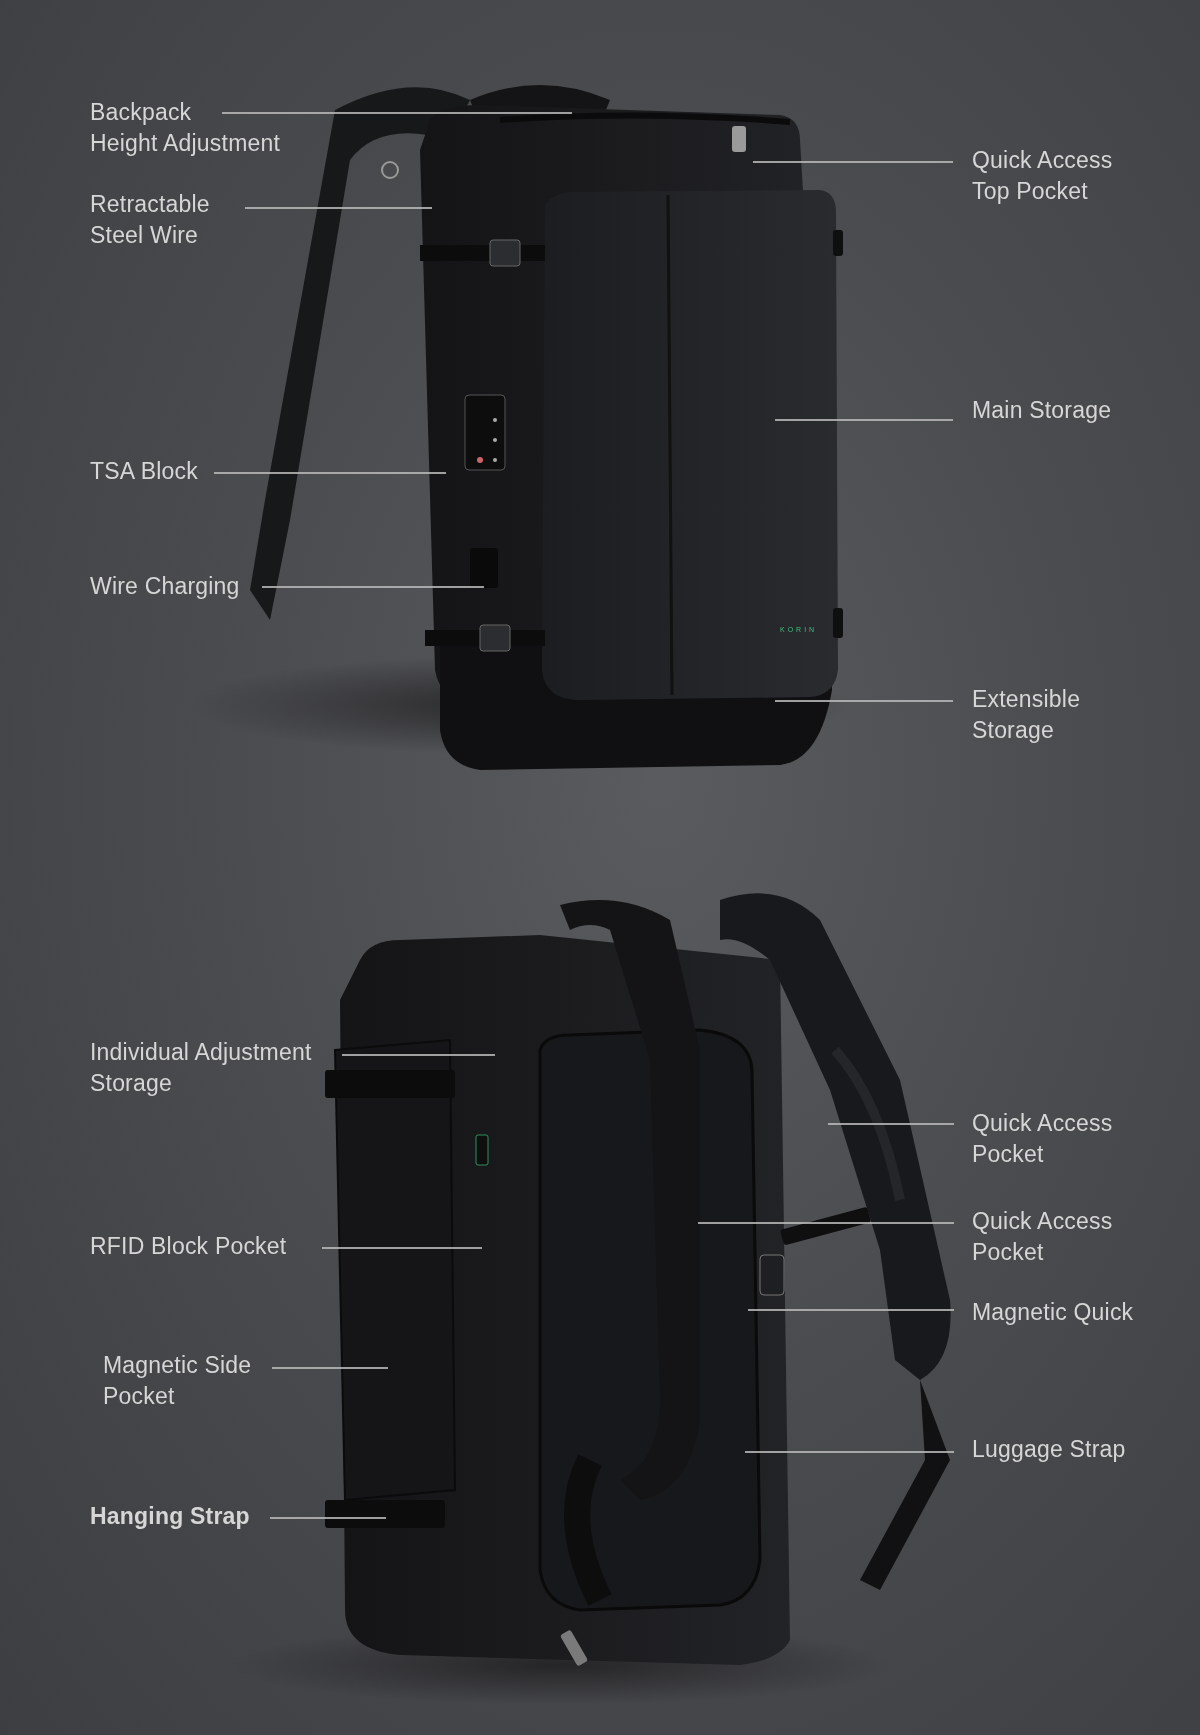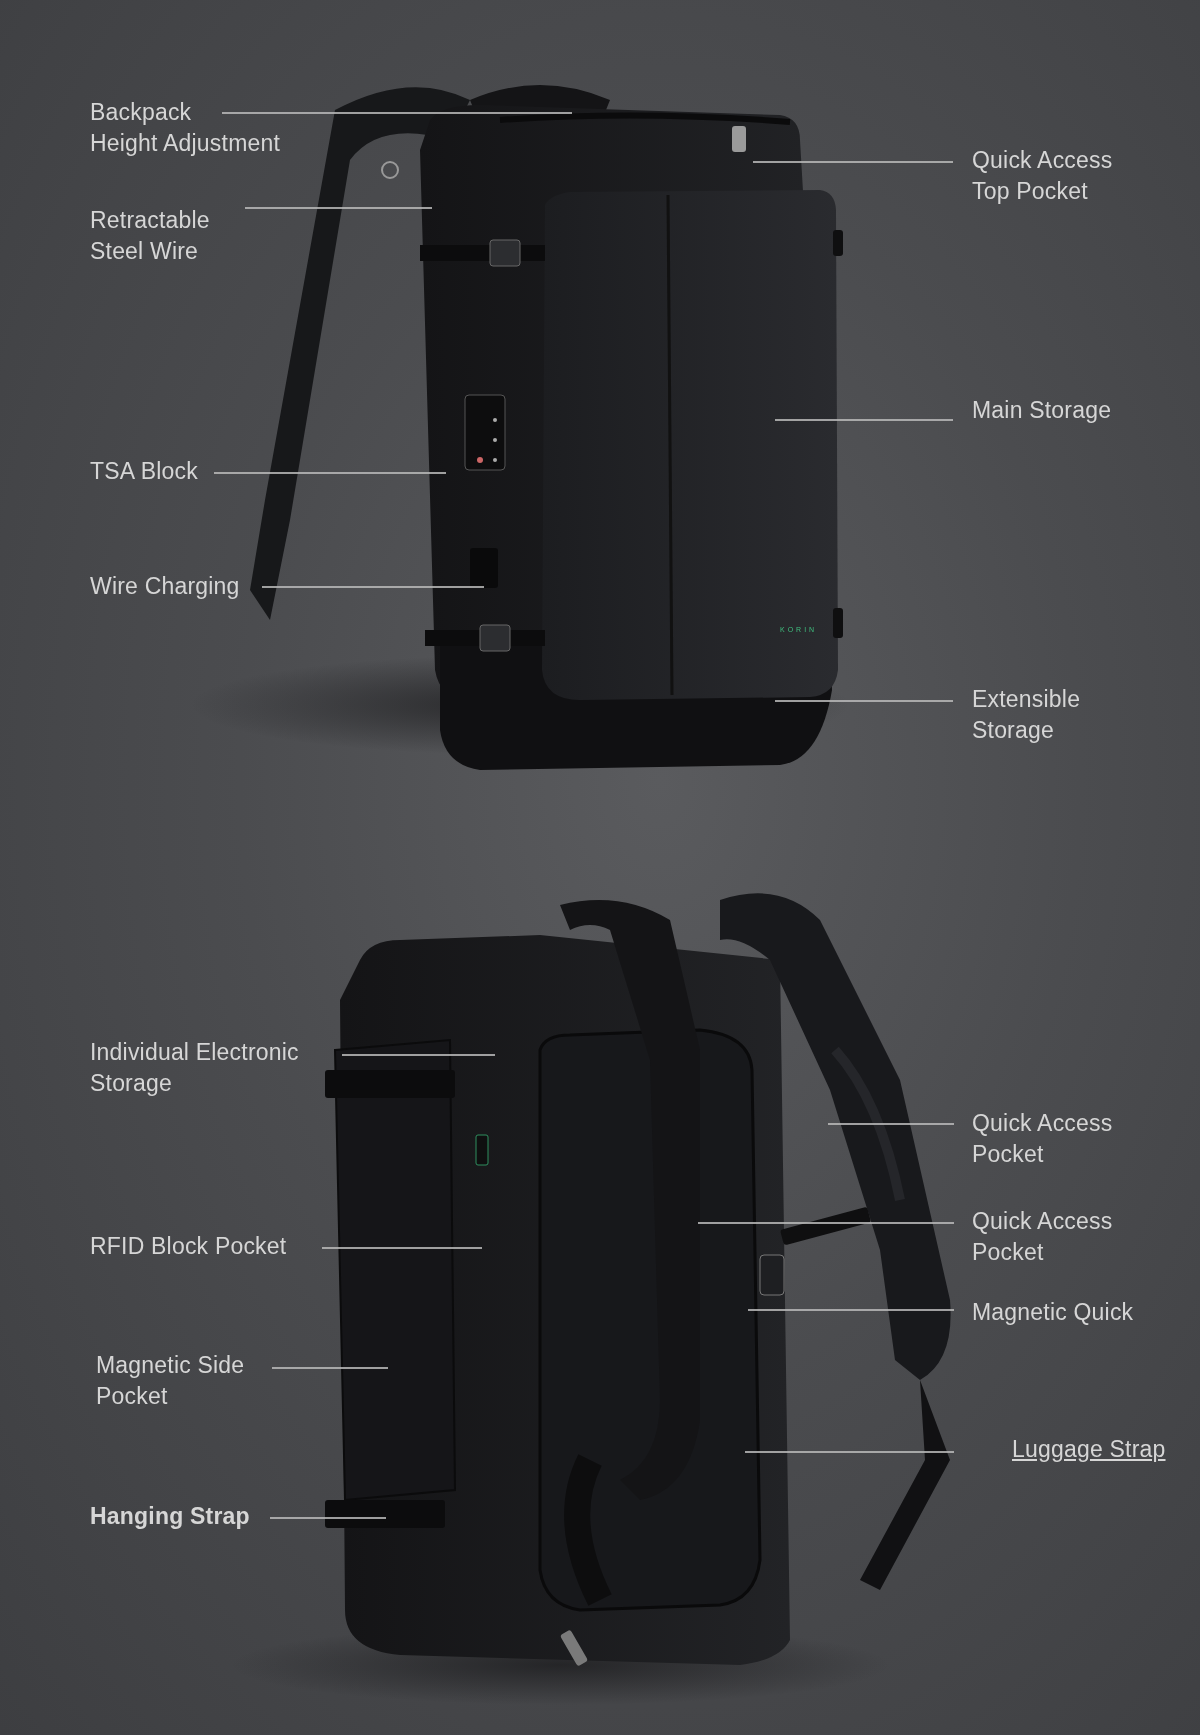--- a/index.html
+++ b/index.html
@@ -103,21 +103,21 @@
   </g>
 </svg>
 
 <div>
   <div class="label" style="left:90px; top:97px;">
     <span>Backpack</span>
     <span>Height Adjustment</span>
   </div>
   <div class="line" style="left:222px; top:112px; width:350px;"></div>
 
-  <div class="label" style="left:90px; top:205px;">
+  <div class="label" style="left:90px; top:189px;">
     <span>Retractable</span>
     <span>Steel Wire</span>
   </div>
   <div class="line" style="left:245px; top:207px; width:187px;"></div>
 
   <div class="label" style="left:90px; top:456px;">
     <span>TSA Block</span>
   </div>
   <div class="line" style="left:214px; top:472px; width:232px;"></div>
 
@@ -139,31 +139,31 @@
 
   <div class="label" style="left:972px; top:684px;">
     <span>Extensible</span>
     <span>Storage</span>
   </div>
   <div class="line" style="left:775px; top:700px; width:178px;"></div>
 </div>
 
 <div>
   <div class="label" style="left:90px; top:1037px;">
-    <span>Individual Electronic</span>
+    <span>Individual Adjustment</span>
     <span>Storage</span>
   </div>
   <div class="line" style="left:342px; top:1054px; width:153px;"></div>
 
   <div class="label" style="left:90px; top:1231px;">
     <span>RFID Block Pocket</span>
   </div>
   <div class="line" style="left:322px; top:1247px; width:160px;"></div>
 
-  <div class="label" style="left:96px; top:1350px;">
+  <div class="label" style="left:103px; top:1350px;">
     <span>Magnetic Side</span>
     <span>Pocket</span>
   </div>
   <div class="line" style="left:272px; top:1367px; width:116px;"></div>
 
   <div class="label" style="left:90px; top:1501px;font-weight:bold;">
     <span>Hanging Strap</span>
   </div>
   <div class="line" style="left:270px; top:1517px; width:116px;"></div>
 
@@ -177,17 +177,17 @@
     <span>Quick Access</span>
     <span>Pocket</span>
   </div>
   <div class="line" style="left:698px; top:1222px; width:256px;"></div>
 
   <div class="label" style="left:972px; top:1297px;">
     <span>Magnetic Quick</span>
   </div>
   <div class="line" style="left:748px; top:1309px; width:206px;"></div>
 
-  <div class="label" style="left:1012px; top:1434px;text-decoration:underline;">
+  <div class="label" style="left:972px; top:1434px;">
     <span>Luggage Strap</span>
   </div>
   <div class="line" style="left:745px; top:1451px; width:209px;"></div>
 </div>
 
 </body></html>

